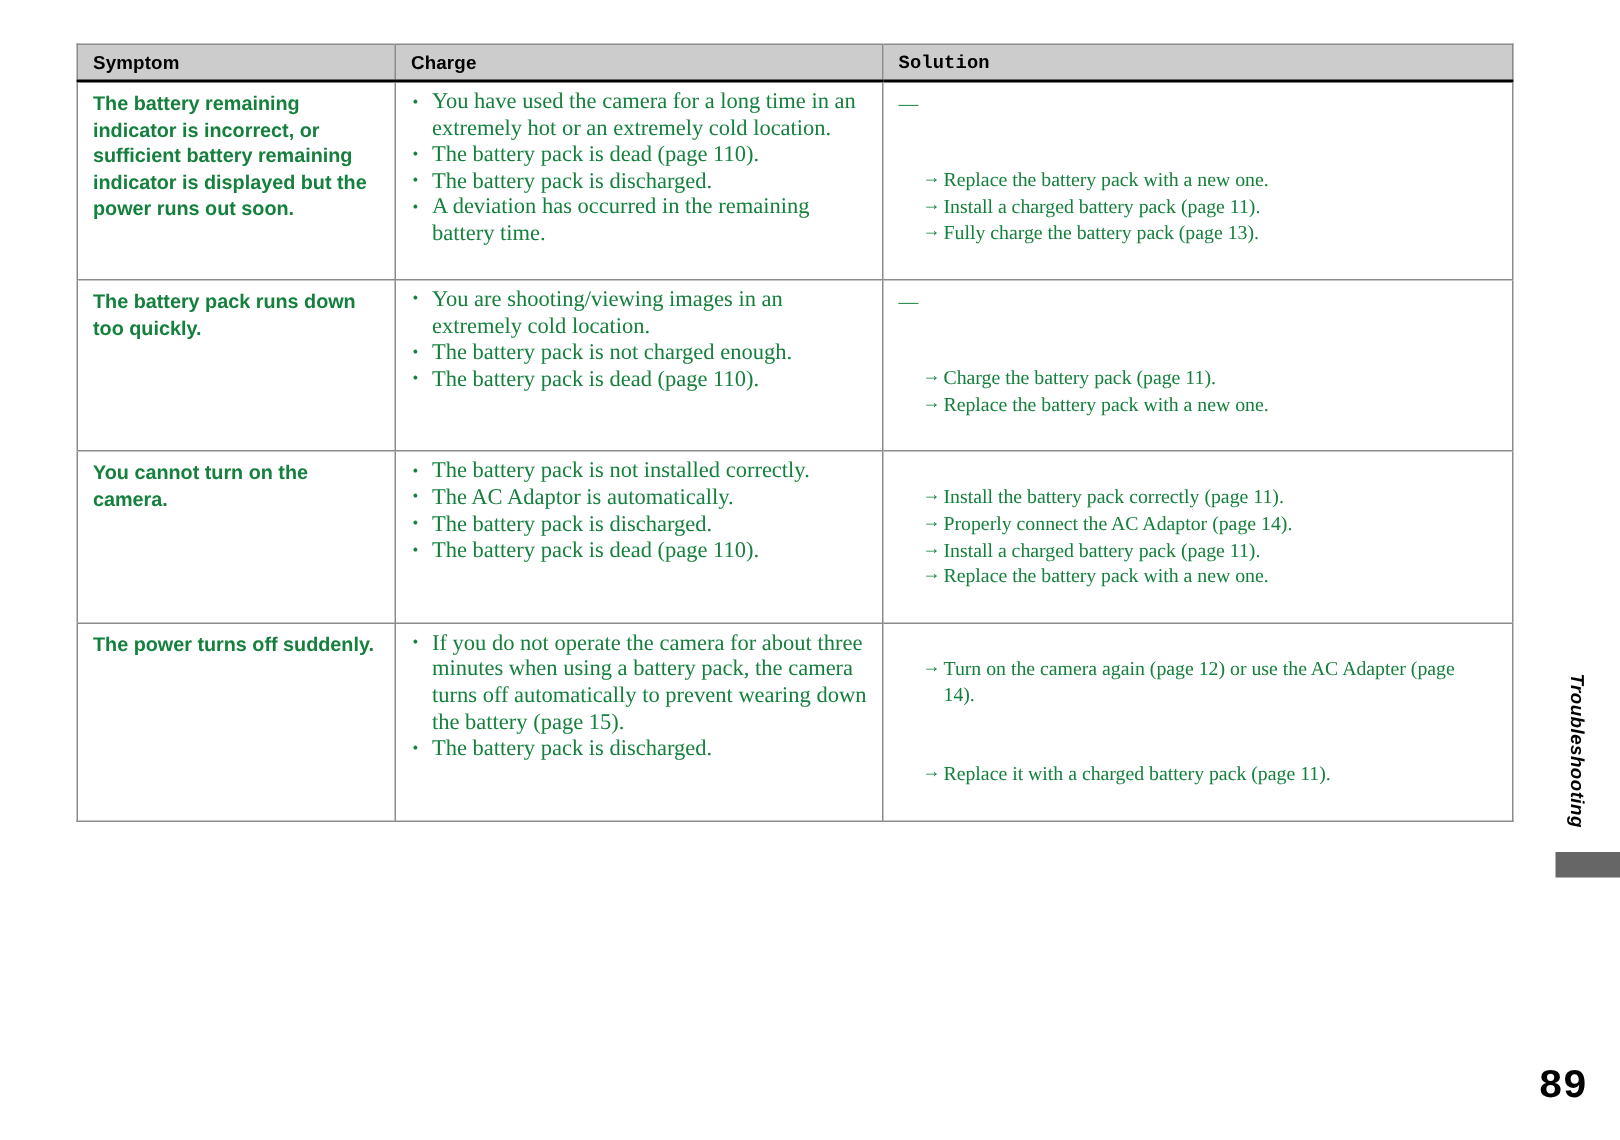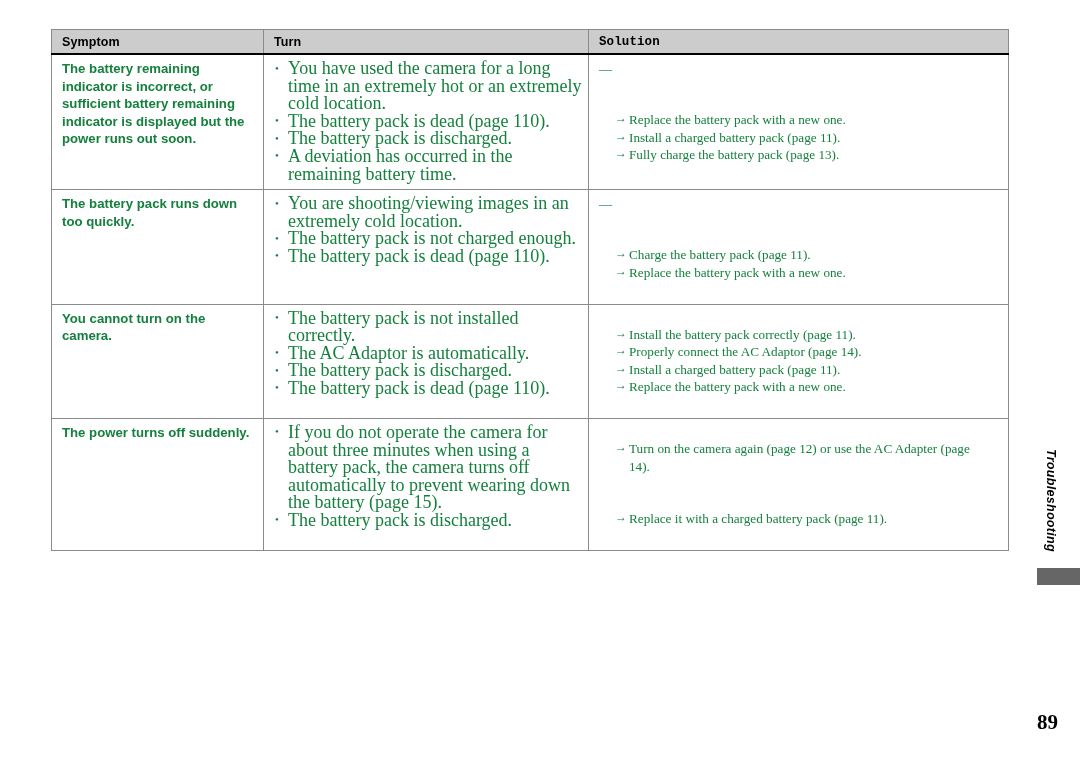--- a/index.html
+++ b/index.html
@@ -80,21 +80,21 @@
   
   ul.bullets {
     list-style: none;
     margin: 0;
     padding: 0;
   }
   ul.bullets > li {
     position: relative;
     padding-left: 14px;
     margin: 0 0 0 0;
-    font-size: 18px;
+    font-size: 15px;
     line-height: 17.6px;
     text-indent: 0;
   }
   ul.bullets > li::before {
     content: "\2022";
     position: absolute;
     left: 1px;
     top: -0.5px;
     font-size: 11px;
     line-height: 17.6px;
@@ -148,41 +148,41 @@
     background: #666666;
   }
 
   
   .folio {
     position: absolute;
     left: 1008px;
     top: 710px;
     width: 50px;
     text-align: right;
-    font-family: Liberation Serif, serif;
-    font-weight: bold;
-    font-size: 21px;
+    font-family: Liberation Mono, monospace;
+    font-weight: bold;
+    font-size: 27px;
     color: #000000;
   }
 </style>
 </head>
 <body>
 
 <div class="page">
 
   <table class="ts-table">
     <colgroup>
       <col class="c-symptom">
       <col class="c-cause">
       <col class="c-solution">
     </colgroup>
     <thead>
       <tr>
         <th>Symptom</th>
-        <th>Turn</th>
+        <th>Charge</th>
         <th>Solution</th>
       </tr>
     </thead>
     <tbody>
 
       <tr>
         <td class="symptom">The battery remaining indicator is incorrect, or sufficient battery remaining indicator is displayed but the power runs out soon.</td>
         <td class="cause">
           <ul class="bullets">
             <li>You have used the camera for a long time in an extremely hot or an extremely cold location.</li>

